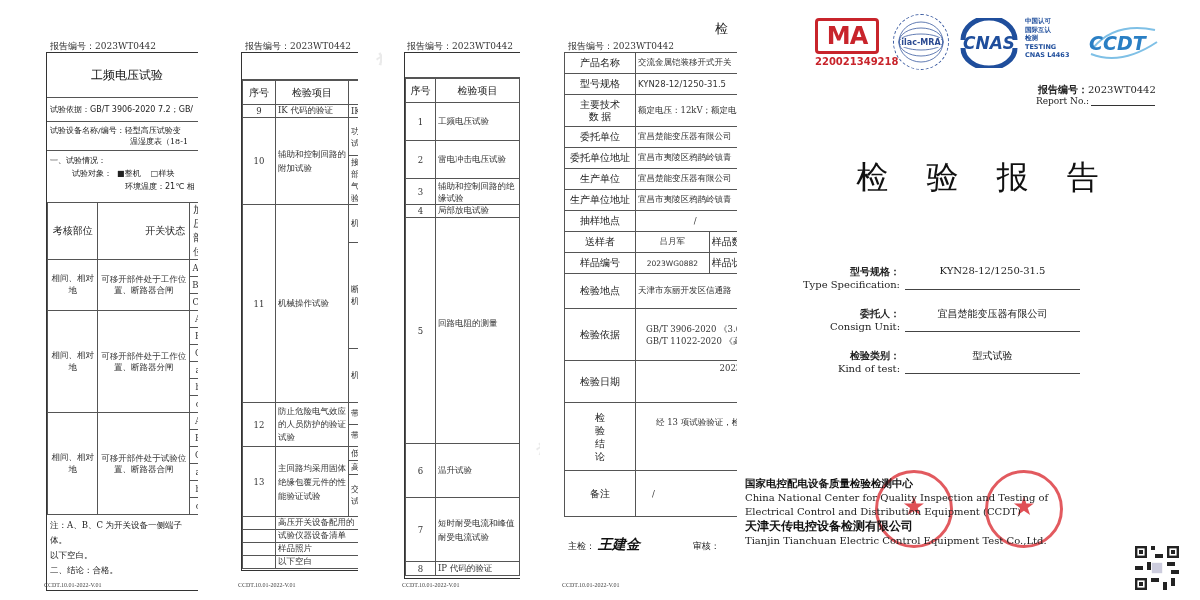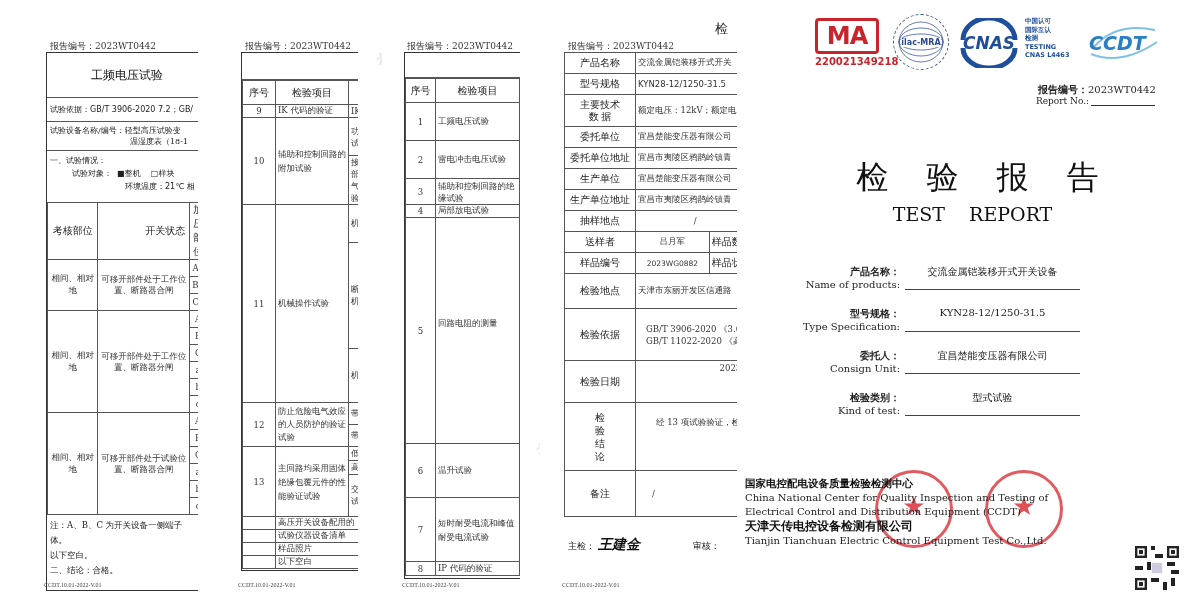--- a/index.html
+++ b/index.html
@@ -360,31 +360,22 @@
   </div>
 
   <div style="position:absolute;left:293px;top:83px;font-size:10px;white-space:nowrap;">
     <span class="sans" style="font-weight:bold;">报告编号：</span><span>2023WT0442</span>
   </div>
   <div style="position:absolute;left:291px;top:96px;font-size:9px;white-space:nowrap;">
     <span>Report No.:</span><span style="display:inline-block;width:64px;border-bottom:1px solid #333;vertical-align:bottom;margin-left:2px;"></span>
   </div>
 
   <div class="sans" style="position:absolute;left:0;top:156px;width:455px;text-align:center;font-size:32px;letter-spacing:14px;color:#111;padding-left:12px;">检 验 报 告</div>
-  <div style="position:absolute;left:0;top:203px;width:455px;text-align:center;font-size:19px;color:#111;white-space:pre;">TEST    REPORT</div>
 
   <div style="position:absolute;left:40px;top:265px;width:300px;">
-    <div style="position:relative;height:42px;">
-      <div style="position:absolute;right:185px;top:0;text-align:right;white-space:nowrap;">
-        <div class="sans" style="font-size:10px;font-weight:bold;">产品名称：</div>
-        <div style="font-size:10px;">Name of products:</div>
-      </div>
-      <div style="position:absolute;left:120px;top:0;width:175px;text-align:center;font-size:10px;white-space:nowrap;">交流金属铠装移开式开关设备</div>
-      <div style="position:absolute;left:120px;top:24px;width:175px;border-bottom:1.5px solid #444;"></div>
-    </div>
     <div style="position:relative;height:42px;">
       <div style="position:absolute;right:185px;top:0;text-align:right;white-space:nowrap;">
         <div class="sans" style="font-size:10px;font-weight:bold;">型号规格：</div>
         <div style="font-size:10px;">Type Specification:</div>
       </div>
       <div style="position:absolute;left:120px;top:0;width:175px;text-align:center;font-size:10px;white-space:nowrap;">KYN28-12/1250-31.5</div>
       <div style="position:absolute;left:120px;top:24px;width:175px;border-bottom:1.5px solid #444;"></div>
     </div>
     <div style="position:relative;height:42px;">
       <div style="position:absolute;right:185px;top:0;text-align:right;white-space:nowrap;">

